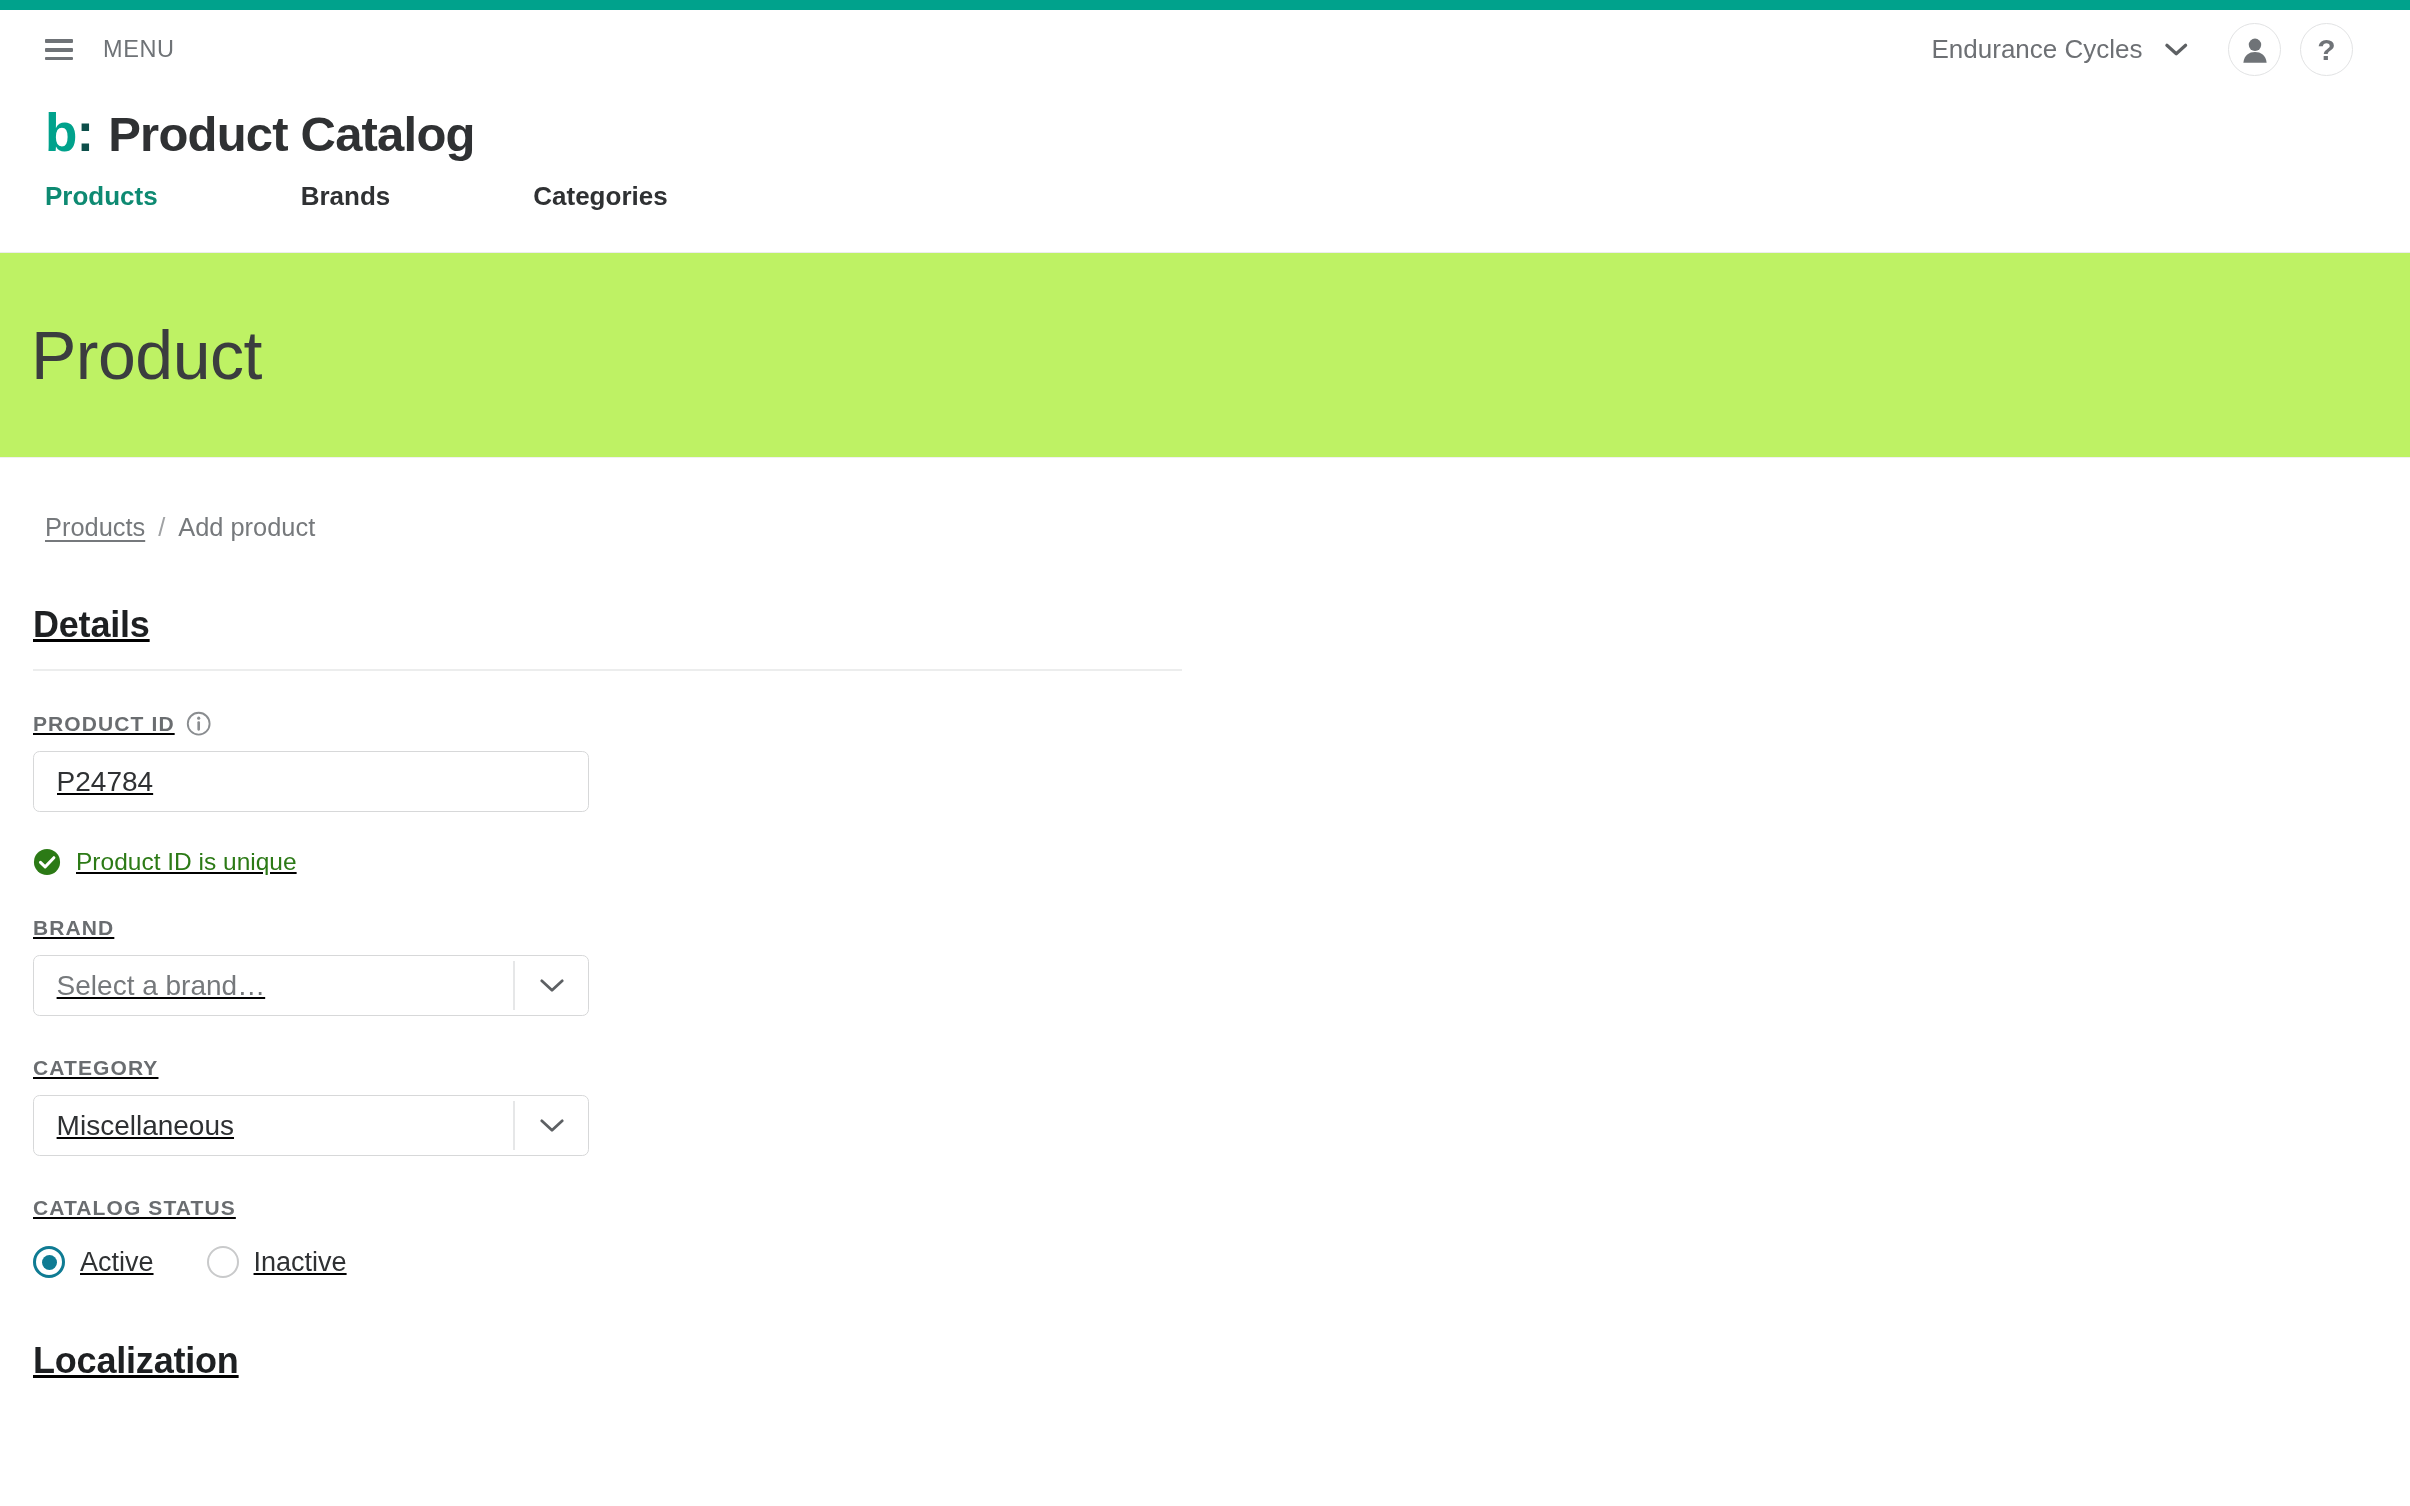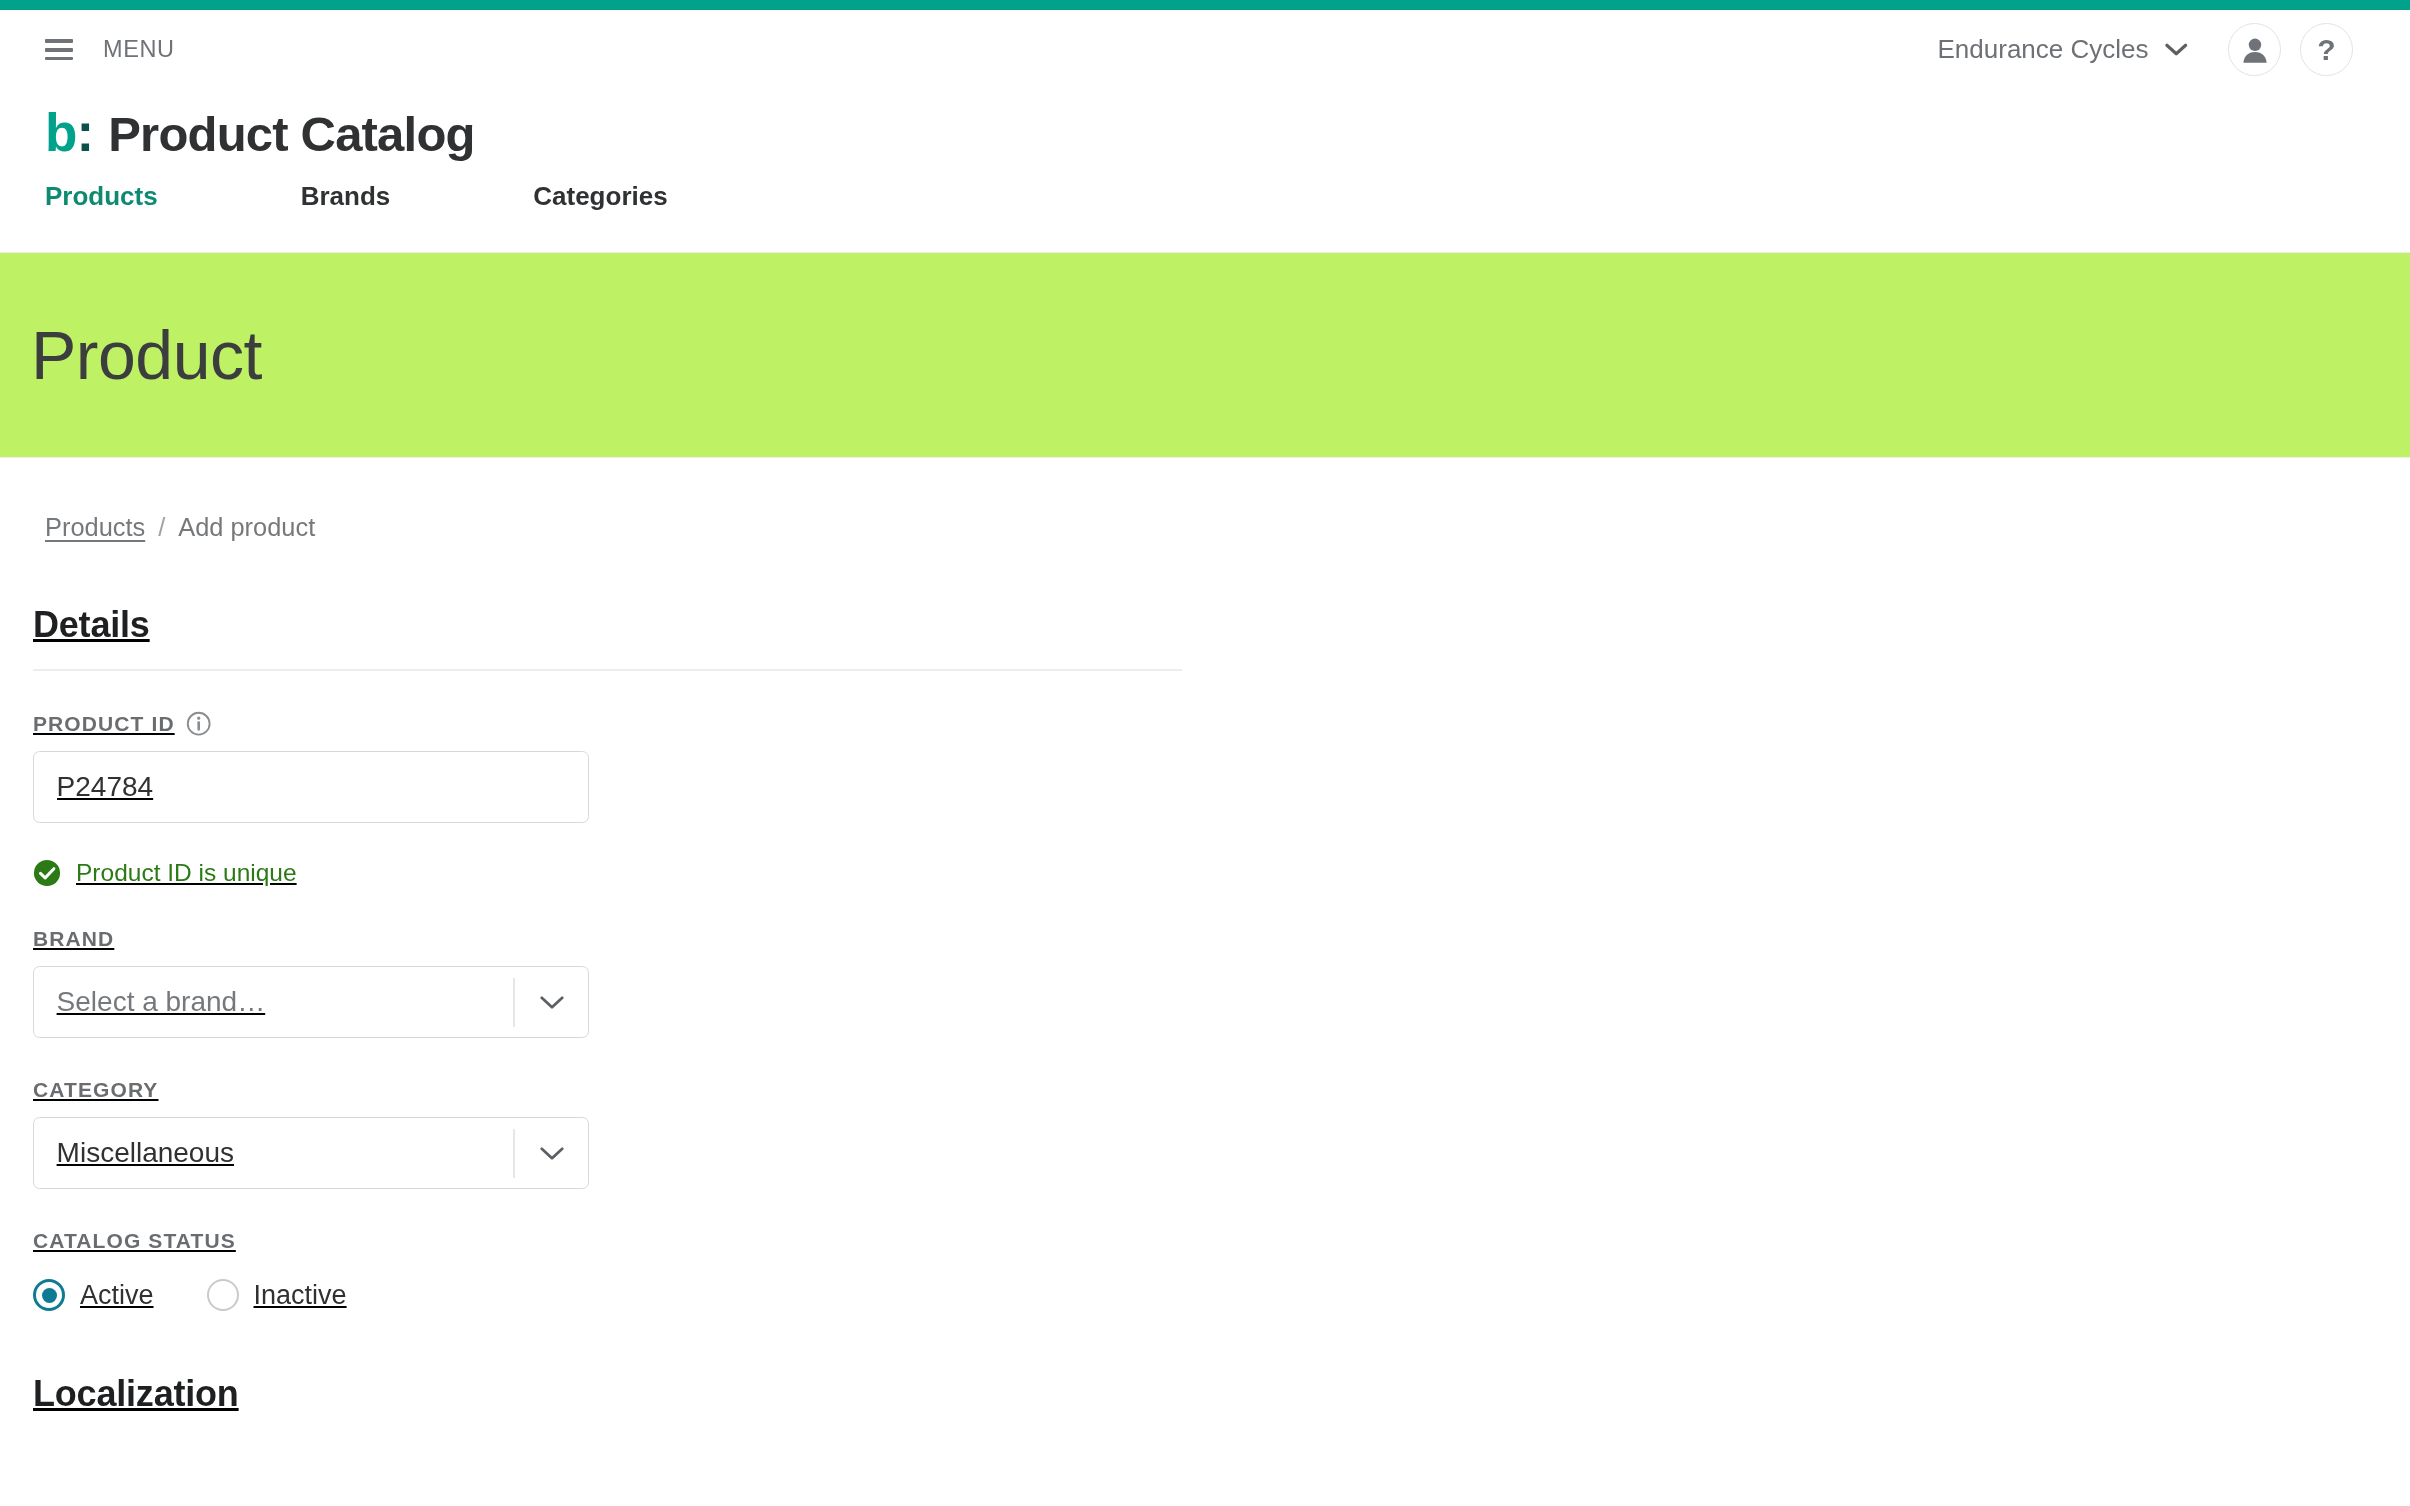--- a/index.html
+++ b/index.html
@@ -61,21 +61,21 @@
     color: #6f7377;
     font-family: "Liberation Sans", sans-serif;
     font-weight: 400;
   }
 
   .util-spacer { flex: 1 1 auto; }
 
   .org-switcher {
     display: flex;
     align-items: center;
-    gap: 15px;
+    gap: 21px;
     cursor: pointer;
     margin-right: 40px;
   }
   .org-name {
     font-size: 26px;
     color: #6d7074;
     font-weight: 400;
     white-space: nowrap;
   }
   .chevron-down-sm {
@@ -227,21 +227,21 @@
   .info-icon {
     width: 25.4px;
     height: 25.4px;
     flex: none;
     display: inline-block;
     cursor: pointer;
   }
 
   .control {
     width: 556px;
-    height: 72px;
+    height: 61px;
     margin-top: 15px;
     border: 1.9px solid #d7d8d9;
     border-radius: 6.6px;
     background: #ffffff;
     display: flex;
     align-items: center;
     position: relative;
   }
   .control input.text-input {
     border: none;

